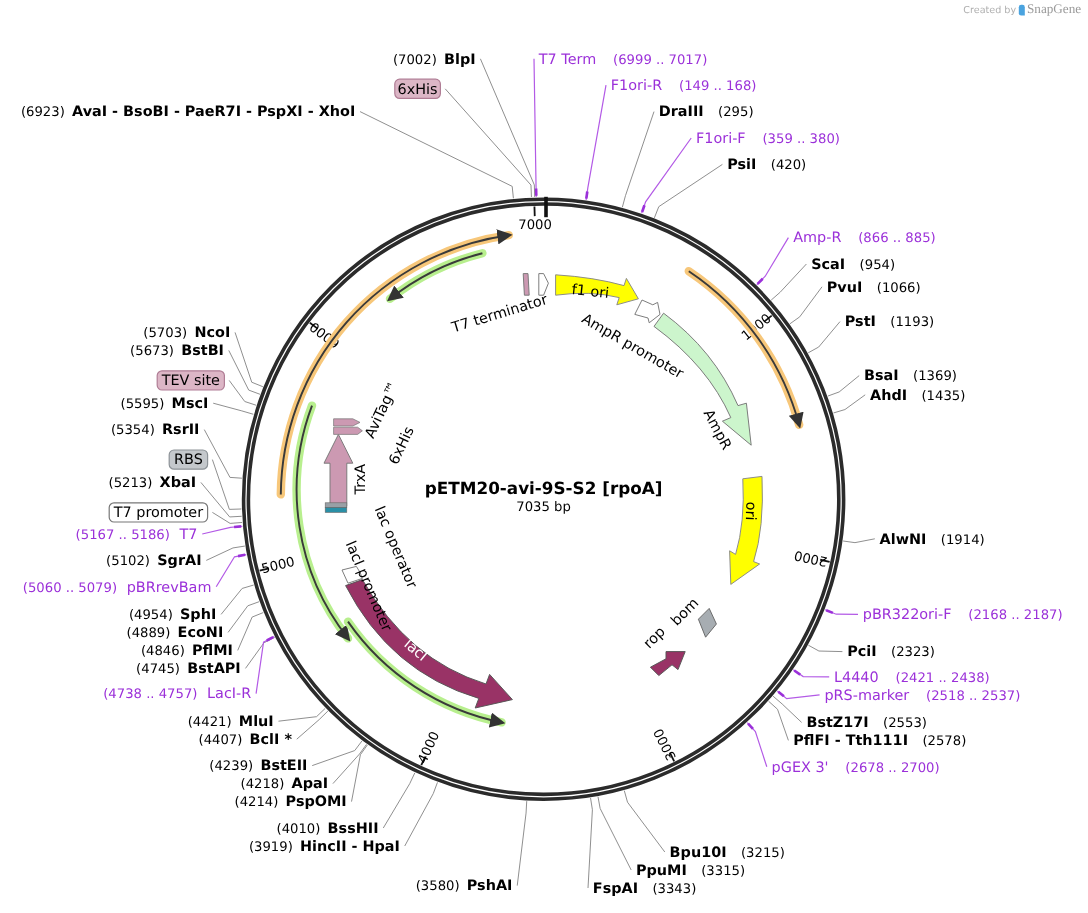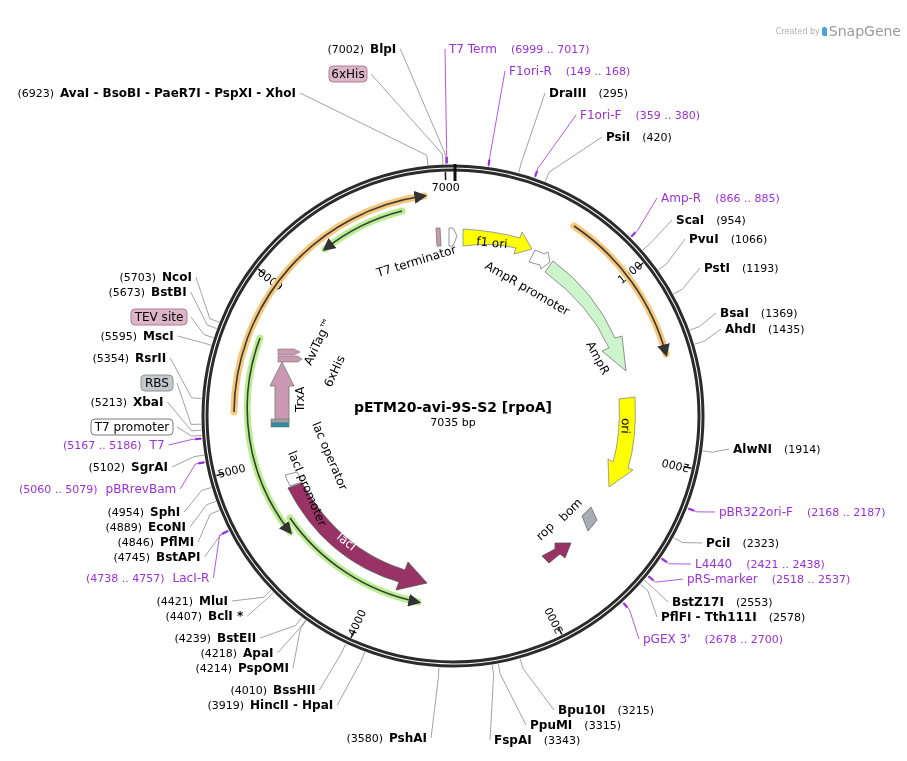--- a/index.html
+++ b/index.html
@@ -1,21 +1,21 @@
 <!DOCTYPE html>
 <html><head>
 <meta charset="utf-8">
 <style>
   html, body { margin: 0; padding: 0; background: #ffffff; }
   body { width: 907px; height: 761px; position: relative; overflow: hidden;
          font-family: "DejaVu Sans", sans-serif; }
   #map { position: absolute; left: 0; top: 0; }
   .credit { position: absolute; right: 6px; top: 2px; font-size: 8px; color: #b0b0b0;
-            font-family: "DejaVu Sans", sans-serif; display: flex; align-items: center; gap: 2px; margin-top: 21px; }
-  .credit .brand { color: #9a9a9a; font-size: 14px; }
+            font-family: "DejaVu Sans", sans-serif; display: flex; align-items: center; gap: 2px; }
+  .credit .brand { color: #9a9a9a; font-size: 11px; font-family: Liberation Serif, serif; }
   .credit .logo { display: inline-block; width: 5px; height: 9px; background: #4aa3df; border-radius: 2px 2px 0 2px; }
   .site-name { font-weight: bold; fill: #000; font-size: 12px; }
   .site-pos { fill: #000; font-size: 11px; }
   .primer { fill: #9b30d9; font-size: 12px; }
   .feat-box-text { font-size: 12px; fill: #000; }
   .title { font-weight: bold; font-size: 14px; fill: #000; }
   .subtitle { font-size: 11px; fill: #000; }
   .feat-label { font-size: 12px; fill: #000; }
   .tick-label { font-size: 11px; fill: #000; }
 </style>

